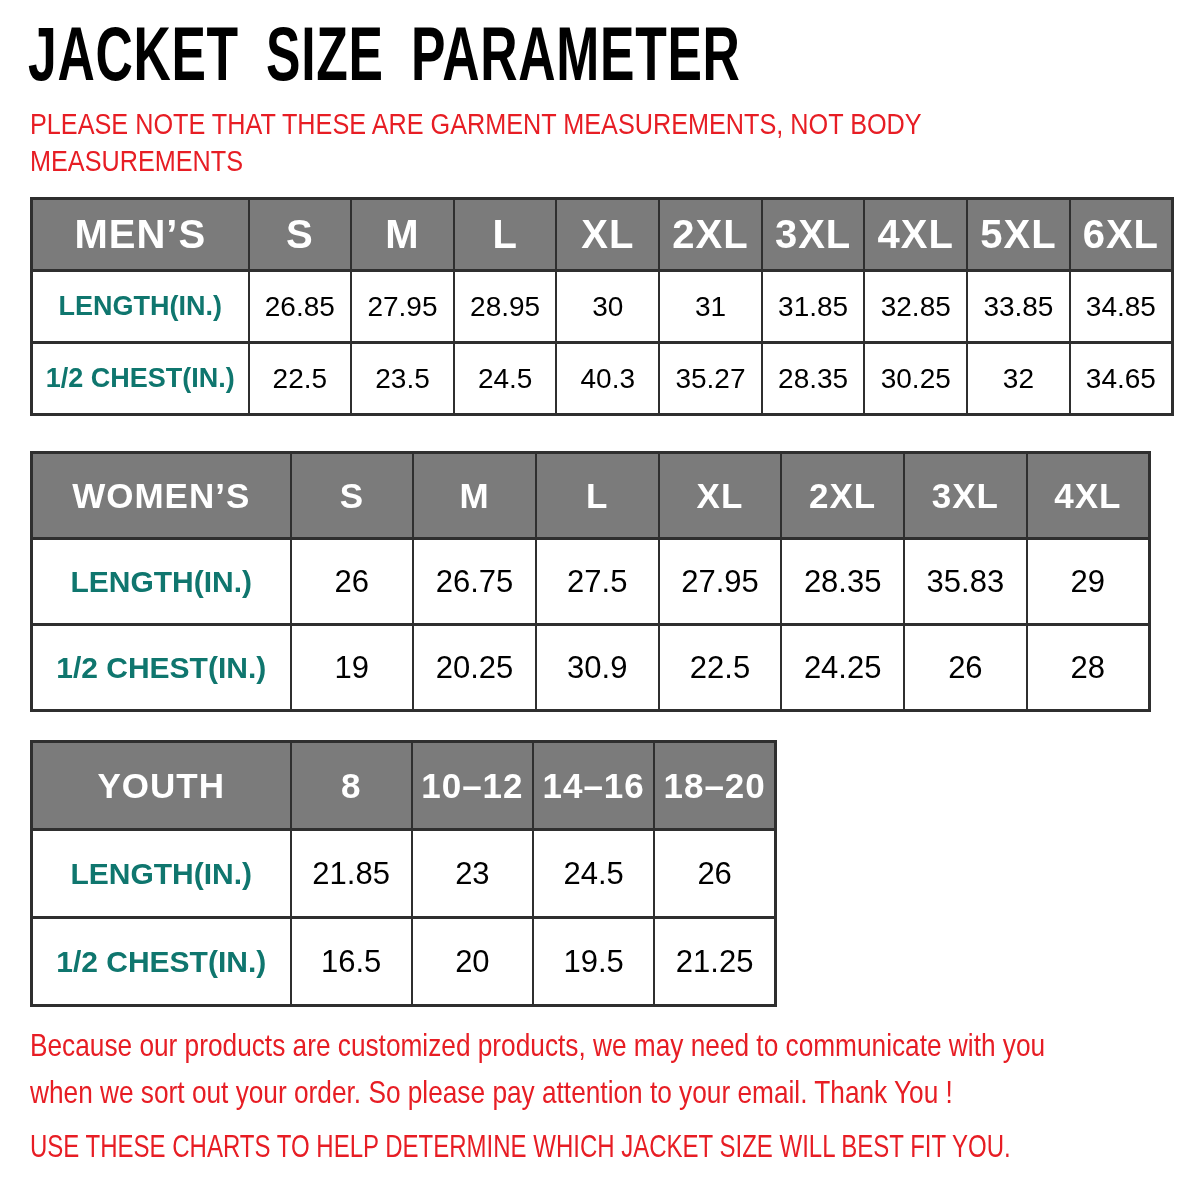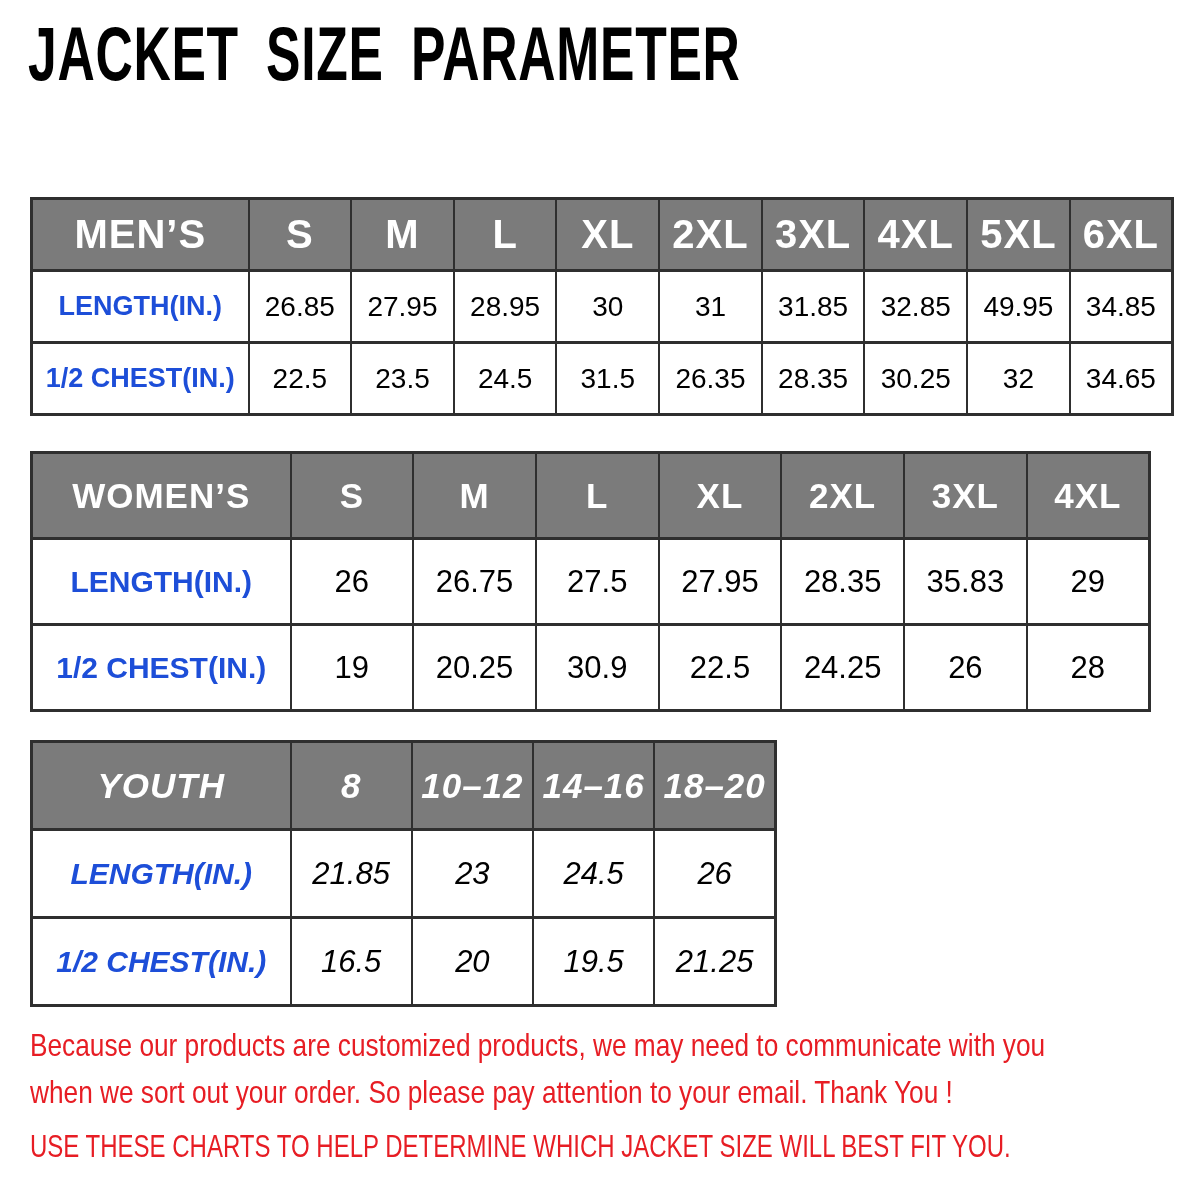--- a/index.html
+++ b/index.html
@@ -53,35 +53,35 @@
     text-align: center; vertical-align: middle;
     overflow: hidden;
     font-weight: 400;
   }
   .tbl thead th {
     background: var(--header-gray);
     color: var(--header-text);
     font-weight: 700;
     letter-spacing: 1px;
   }
-  .tbl .row-label { font-weight: 700; background: #fff; color: #1d4ed8; letter-spacing: 0; }
+  .tbl .row-label { font-weight: 700; background: #fff; color: #0f766e; letter-spacing: 0; }
 
   .table-mens   { top: 197px; width: 1144px; font-size: 28px; }
   .table-mens   tr { height: 72px; }
   .table-mens   thead th { font-size: 40px; }
   .table-mens   .row-label { font-size: 27px; }
   .table-mens   col.label-col { width: 217px; }
 
   .table-womens { top: 451px; width: 1121px; font-size: 31px; padding-left: 34px; }
   .table-womens tr { height: 86px; }
   .table-womens thead th { font-size: 35px; }
   .table-womens .row-label { font-size: 30px; }
   .table-womens col.label-col { width: 259px; }
 
-  .table-youth  { top: 740px; width: 747px; font-size: 31px; font-style: italic; }
+  .table-youth  { top: 740px; width: 747px; font-size: 31px; }
   .table-youth  tr { height: 88px; }
   .table-youth  thead th { font-size: 35px; }
   .table-youth  .row-label { font-size: 30px; }
   .table-youth  col.label-col { width: 259px; }
 
   
   .footer-para {
     position: absolute; left: 30px; top: 1022px;
     color: var(--accent-red);
     font-size: 32px; line-height: 47px; font-weight: 400;
@@ -93,20 +93,24 @@
     font-size: 32px; font-weight: 400;
   }
 </style>
 </head>
 <body>
 
 <div class="page">
 
   <h1 class="title"><span class="squeeze squeeze-title">JACKET SIZE PARAMETER</span></h1>
 
+  <div class="note">
+    <div class="note-line"><span class="squeeze squeeze-note">PLEASE NOTE THAT THESE ARE GARMENT MEASUREMENTS, NOT BODY</span></div>
+    <div class="note-line"><span class="squeeze squeeze-note">MEASUREMENTS</span></div>
+  </div>
 
   <table class="tbl table-mens">
       <colgroup>
         <col class="label-col">
         <col>
         <col>
         <col>
         <col>
         <col>
         <col>
@@ -131,30 +135,30 @@
       <tbody>
         <tr>
           <th class="row-label">LENGTH(IN.)</th>
           <td>26.85</td>
           <td>27.95</td>
           <td>28.95</td>
           <td>30</td>
           <td>31</td>
           <td>31.85</td>
           <td>32.85</td>
-          <td>49.95</td>
+          <td>33.85</td>
           <td>34.85</td>
         </tr>
         <tr>
           <th class="row-label">1/2 CHEST(IN.)</th>
           <td>22.5</td>
           <td>23.5</td>
           <td>24.5</td>
-          <td>31.5</td>
-          <td>26.35</td>
+          <td>40.3</td>
+          <td>35.27</td>
           <td>28.35</td>
           <td>30.25</td>
           <td>32</td>
           <td>34.65</td>
         </tr>
       </tbody>
     </table>
 
   <table class="tbl table-womens">
       <colgroup>

